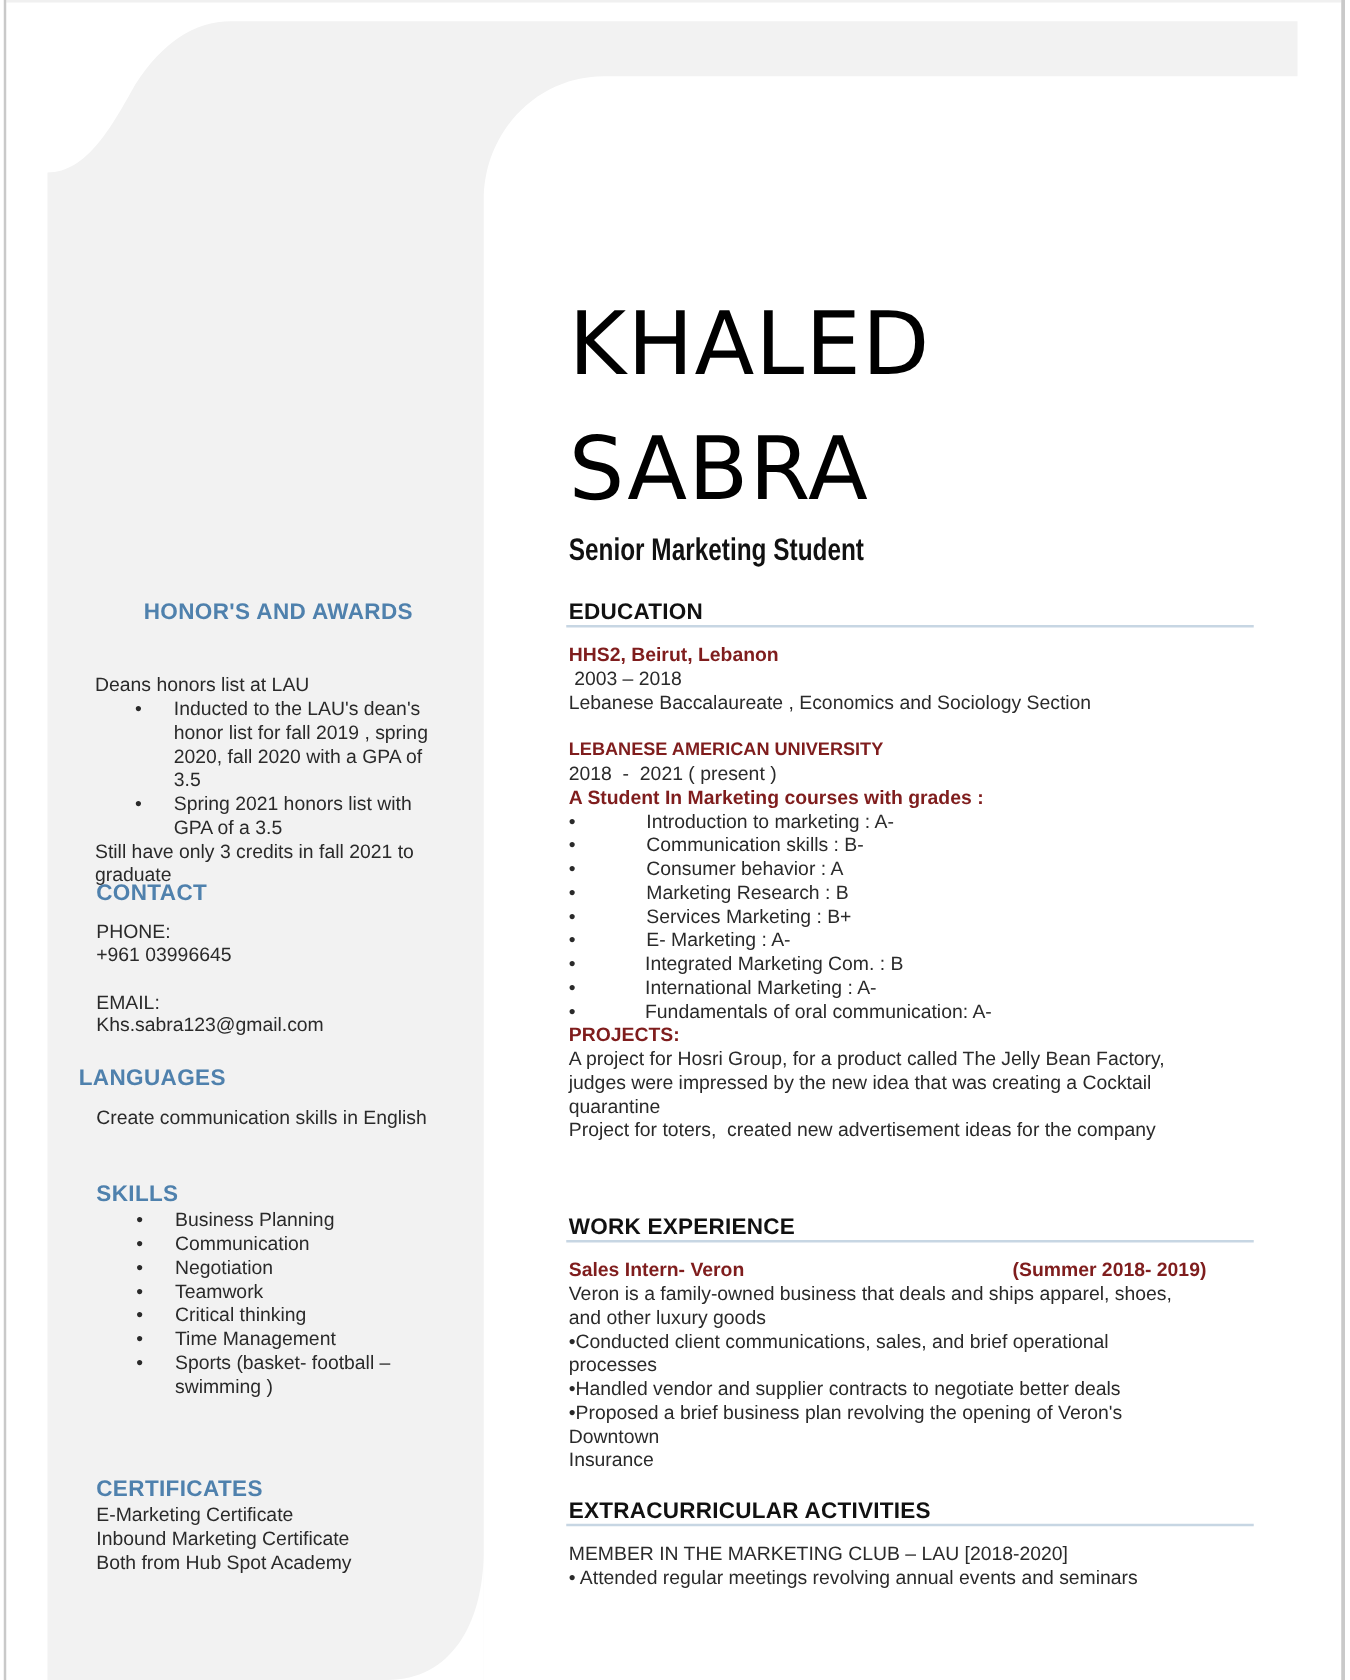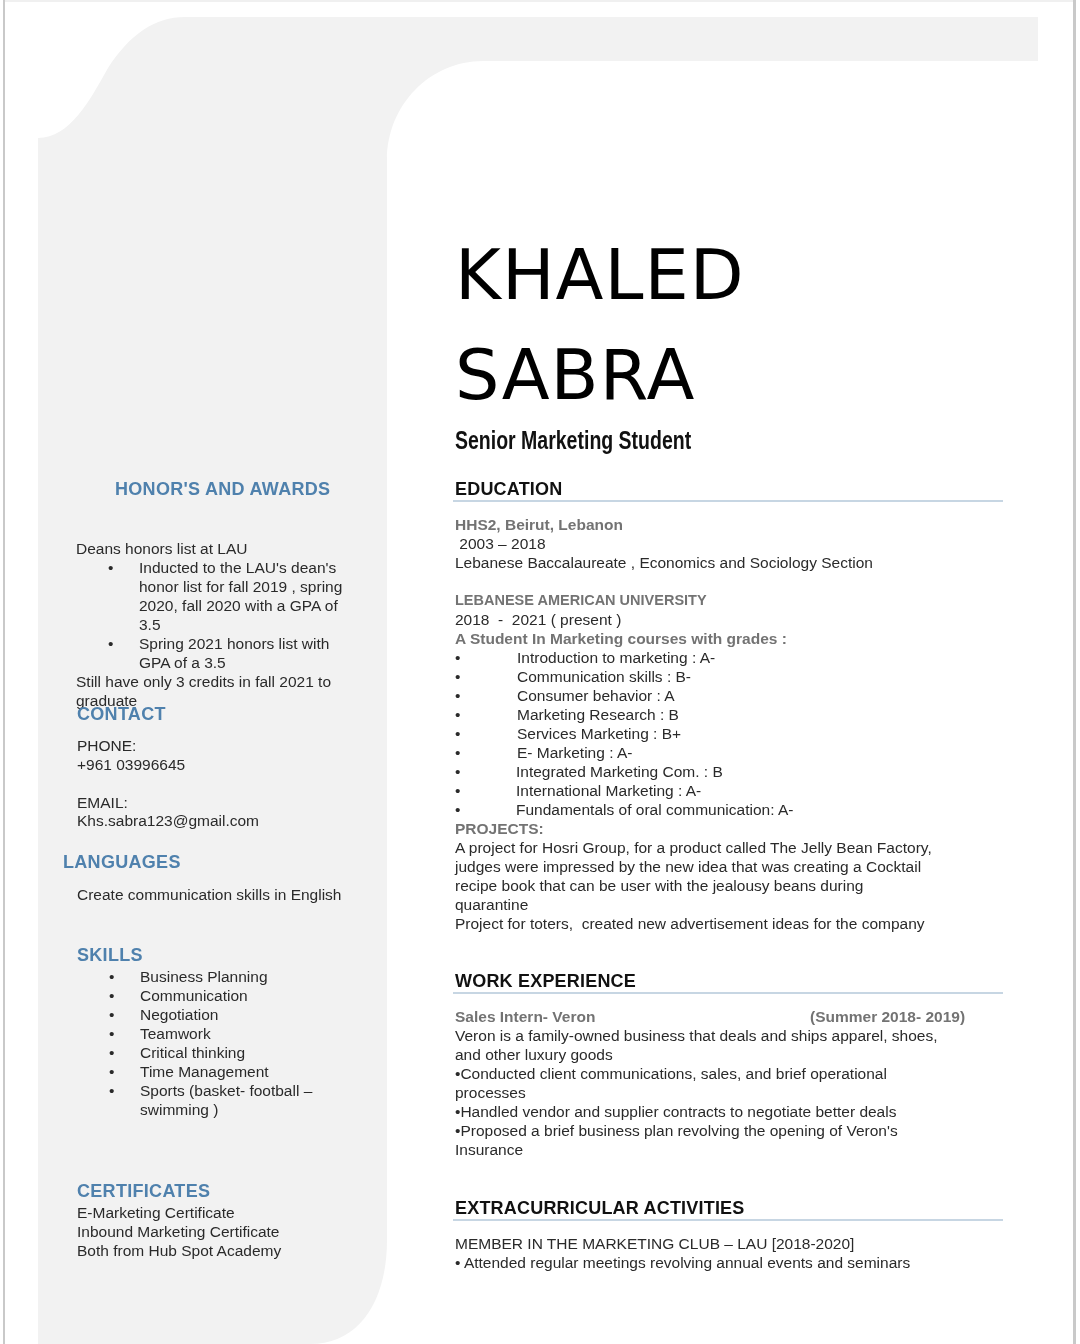--- a/index.html
+++ b/index.html
@@ -18,21 +18,21 @@
     .abs { position: absolute; }
     .side-heading { color: #4f81ad; font-weight: bold; font-size: 18px; letter-spacing: 0.3px; }
     .side-text { font-size: 15.5px; line-height: 19px; color: #2a2a2a; }
 
     .name { font-family: "DejaVu Sans", sans-serif; font-weight: normal; font-size: 70px; letter-spacing: 1px; color: #000; line-height: 1; }
     .subtitle { font-family: "Liberation Sans Narrow", "Liberation Sans", sans-serif; font-weight: bold; font-size: 20px; color: #111; transform: scaleX(0.78); transform-origin: left top; white-space: nowrap; }
 
     .main-heading { font-weight: bold; font-size: 18px; color: #111; letter-spacing: 0.2px; }
     .rule { height: 2px; background: #c7d6e3; }
     .main-text { font-size: 15.5px; line-height: 19px; color: #2a2a2a; }
-    .bold { font-weight: bold; color: #737373; }
+    .bold { font-weight: bold; color: #7f1d1d; }
     .row { white-space: nowrap; }
   </style>
 </head>
 <body>
 
 <div class="page-edge-top"></div>
 <div class="page-edge-left"></div>
 <div class="page-edge-right"></div>
 
 <svg class="shape-layer" width="1080" height="1344" viewBox="0 0 1080 1344">
@@ -157,38 +157,38 @@
     <span>International Marketing : A-</span>
   </div>
   <div style="position:relative; padding-left:61px;">
     <span style="position:absolute; left:0;">•</span>
     <span>Fundamentals of oral communication: A-</span>
   </div>
 
   <div class="bold">PROJECTS:</div>
   <div class="row">A project for Hosri Group, for a product called The Jelly Bean Factory,</div>
   <div class="row">judges were impressed by the new idea that was creating a Cocktail</div>
-  <div class="row">recipe book that can be user with the jealousy beans during</div>
   <div class="row">quarantine</div>
   <div class="row" style="white-space:pre;">Project for toters,  created new advertisement ideas for the company</div>
 </div>
 
 <div class="abs main-heading" style="left:455px; top:971px;">WORK EXPERIENCE</div>
 <div class="abs rule" style="left:453px; top:992px; width:550px;"></div>
 <div class="abs main-text" style="left:455px; top:1007px; width:560px;">
   <div style="position:relative; height:19px;">
     <span class="bold" style="position:absolute; left:0;">Sales Intern- Veron</span>
     <span class="bold" style="position:absolute; left:355px;">(Summer 2018- 2019)</span>
   </div>
   <div class="row">Veron is a family-owned business that deals and ships apparel, shoes,</div>
   <div class="row">and other luxury goods</div>
   <div class="row">•Conducted client communications, sales, and brief operational</div>
   <div class="row">processes</div>
   <div class="row">•Handled vendor and supplier contracts to negotiate better deals</div>
   <div class="row">•Proposed a brief business plan revolving the opening of Veron's</div>
+  <div class="row">Downtown</div>
   <div class="row">Insurance</div>
 </div>
 
 <div class="abs main-heading" style="left:455px; top:1198px;">EXTRACURRICULAR ACTIVITIES</div>
 <div class="abs rule" style="left:453px; top:1219px; width:550px;"></div>
 <div class="abs main-text" style="left:455px; top:1234px; width:580px;">
   <div class="row">MEMBER IN THE MARKETING CLUB – LAU [2018-2020]</div>
   <div class="row">• Attended regular meetings revolving annual events and seminars</div>
 </div>
 

